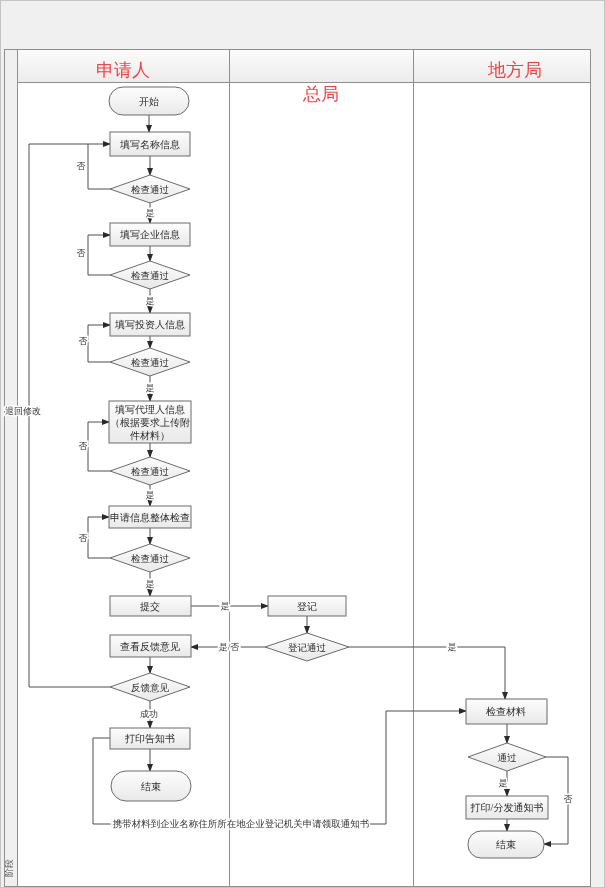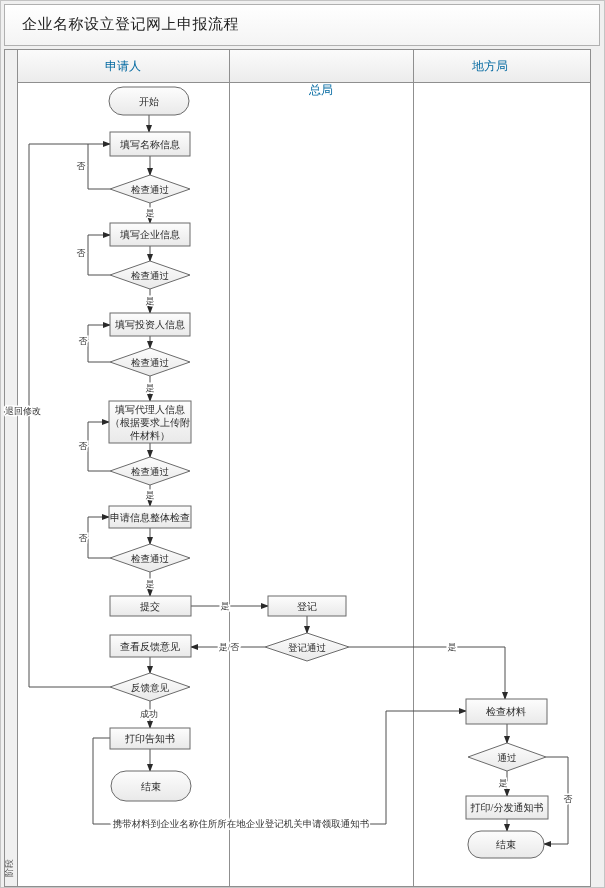--- a/index.html
+++ b/index.html
@@ -5,39 +5,36 @@
   html,body{margin:0;padding:0;}
   body{background:#e8e8e8;font-family:"Liberation Serif","DejaVu Serif",serif;}
   .page{position:relative;width:605px;height:888px;background:#f0f0f0;box-sizing:border-box;border:1px solid #c4c4c4;overflow:hidden;}
   .titlebar{position:absolute;left:3px;top:3px;width:596px;height:42px;background:linear-gradient(#ffffff,#f4f4f4);border:1px solid #b0b0b0;box-sizing:border-box;}
   .titlebar .t{font-size:15px;color:#222;line-height:39px;padding-left:17px;letter-spacing:.5px;}
   .table{position:absolute;left:3px;top:48px;width:587px;height:838px;background:#ffffff;border:1px solid #8f8f8f;box-sizing:border-box;}
   .stagecol{position:absolute;left:0;top:0;width:12px;height:100%;background:#f0f0f0;border-right:1px solid #8f8f8f;}
   .hdr{position:absolute;left:13px;top:0;right:0;height:32px;background:linear-gradient(#fbfbfb,#ececec);border-bottom:1px solid #8f8f8f;}
   .vline{position:absolute;top:0;height:100%;width:1px;background:#8f8f8f;}
   .v1{left:224px;} .v2{left:408px;}
-  .hlabel{position:absolute;top:8px;transform:translateX(-50%);font-size:12px;color:#0369a1;white-space:nowrap;}
-  .h1{left:118px;} .h2{left:316px;margin-top:24px;} .h3{left:485px;}
+  .hlabel{position:absolute;top:8px;transform:translateX(-50%);font-size:18px;color:#ef4444;white-space:nowrap;}
+  .h1{left:118px;} .h2{left:316px;margin-top:24px;} .h3{left:510px;}
   svg.flow{position:absolute;left:0;top:0;width:605px;height:888px;}
   .node{fill:url(#ng);stroke:#6b6b6b;stroke-width:1;}
   .edge{fill:none;stroke:#4f4f4f;stroke-width:1;}
   .nt{font-family:"Liberation Serif","DejaVu Serif",serif;font-size:10px;fill:#2a2a2a;text-anchor:middle;}
   .dt{font-size:9.5px;}
   .lbl{font-family:"Liberation Serif","DejaVu Serif",serif;font-size:9px;fill:#333;text-anchor:middle;paint-order:stroke;stroke:#ffffff;stroke-width:3px;}
   .note{font-size:9.5px;}
   .stage{font-size:9px;fill:#555;}
 </style>
 </head>
 <body>
 
 <div class="page">
 
-  <div class="titlebar">
-    <div class="t">企业名称设立登记网上申报流程</div>
-  </div>
 
   <div class="table">
     <div class="stagecol"></div>
     <div class="hdr"></div>
     <div class="vline v1"></div>
     <div class="vline v2"></div>
     <div class="hlabel h1">申请人</div>
     <div class="hlabel h2">总局</div>
     <div class="hlabel h3">地方局</div>
   </div>

